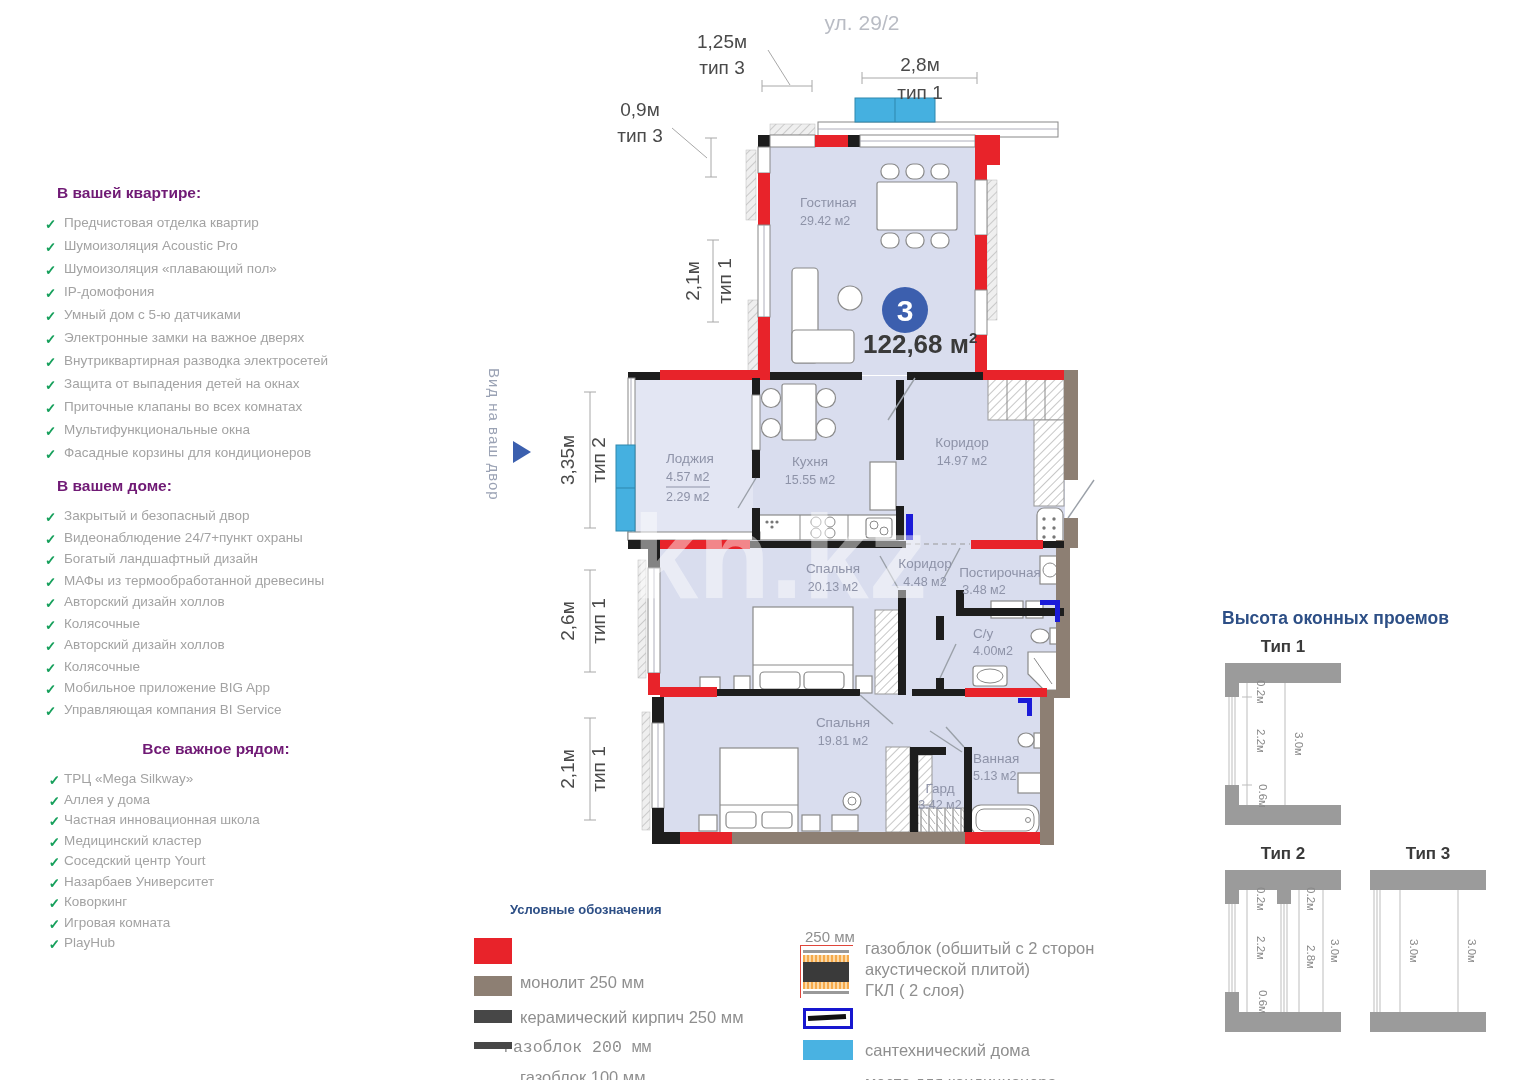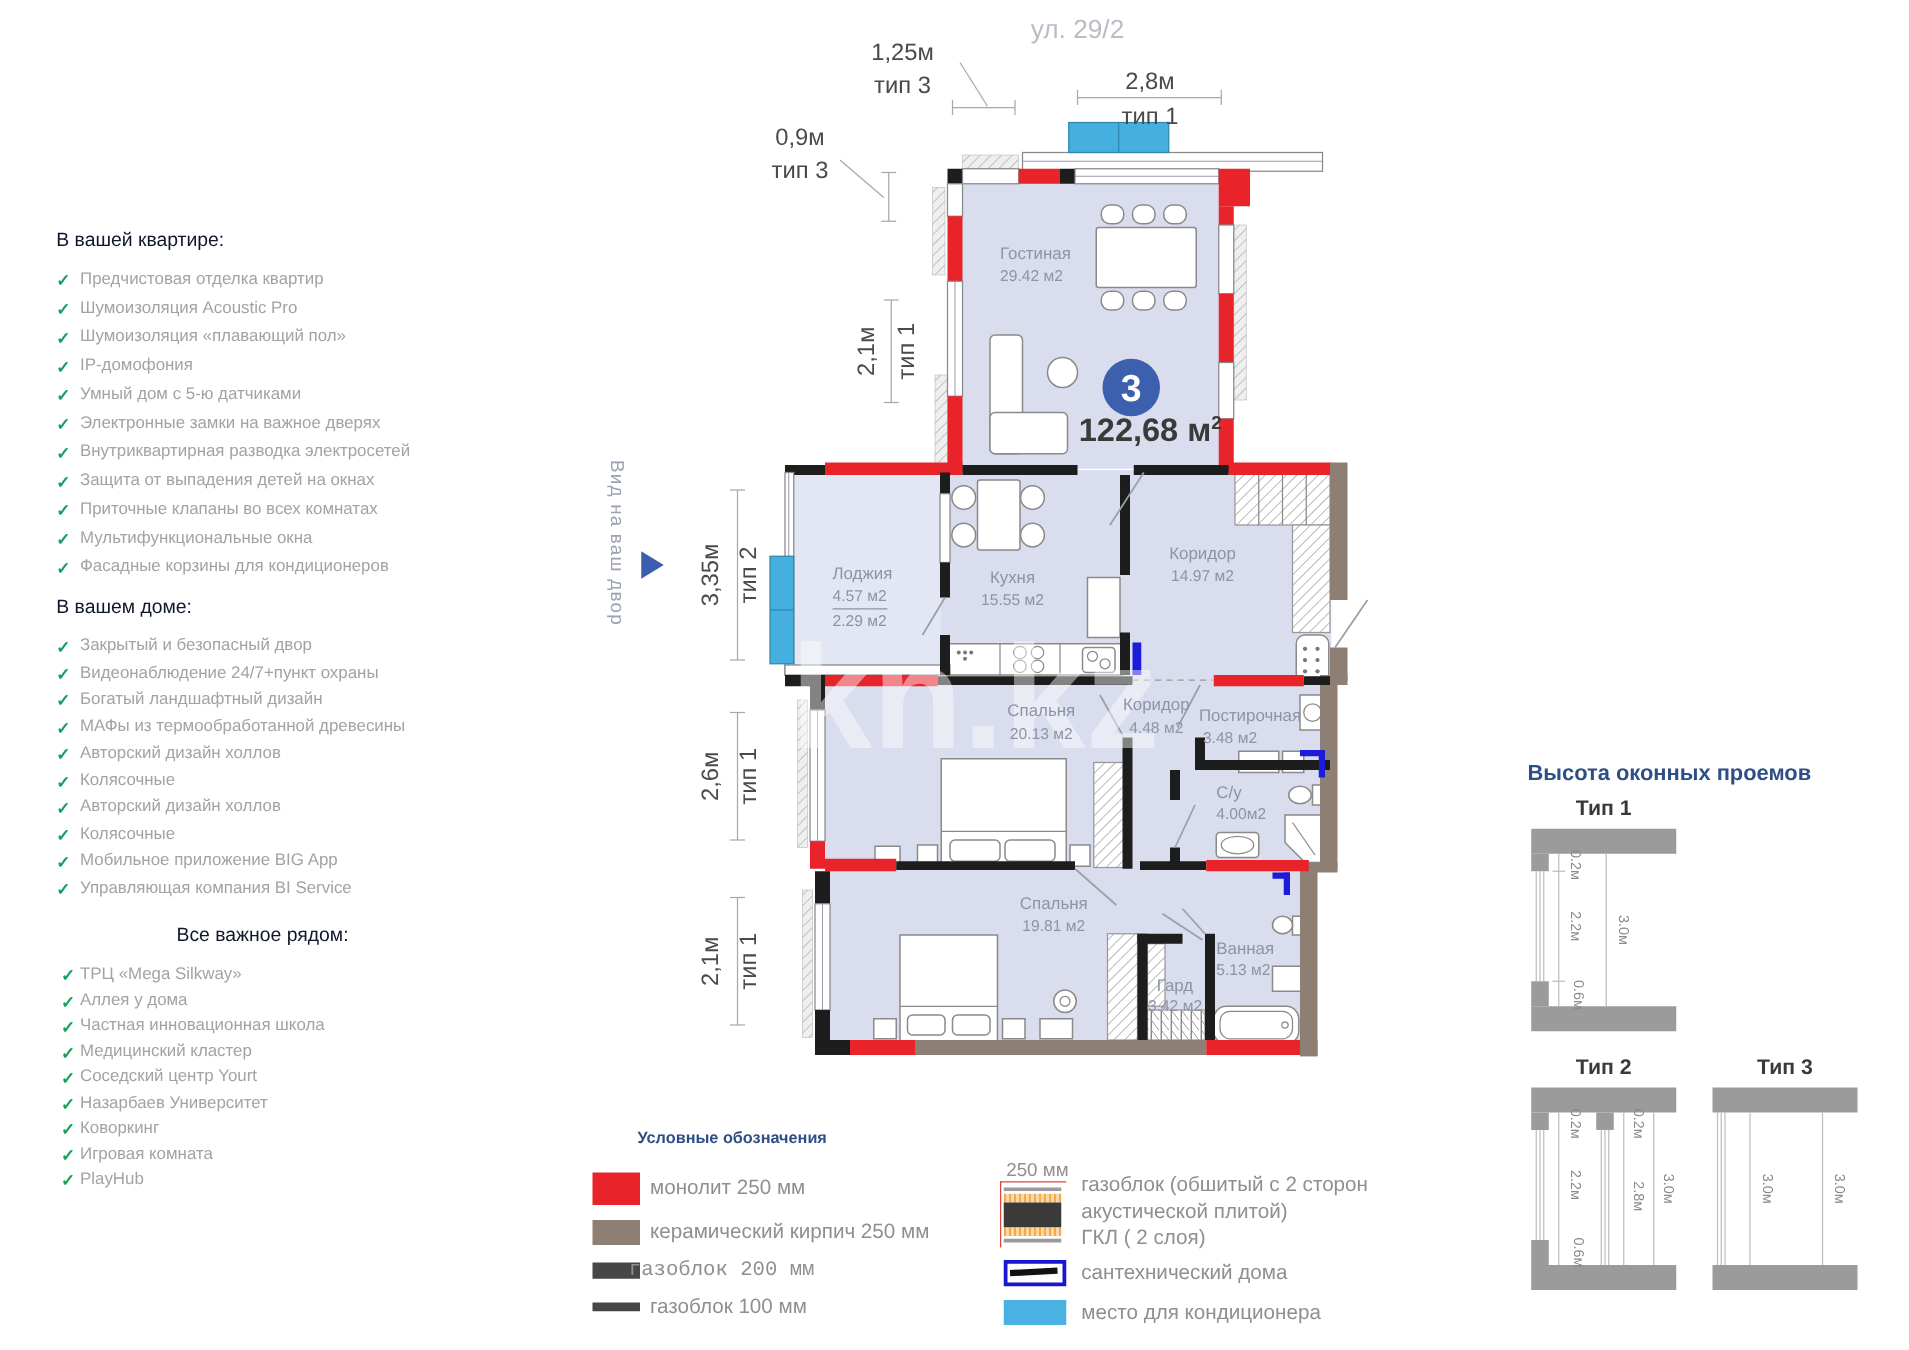--- a/index.html
+++ b/index.html
@@ -1,31 +1,31 @@
 <!DOCTYPE html>
 <html><head>
 <meta charset="utf-8">
 <style>
   html,body{margin:0;padding:0;}
   body{width:1527px;height:1080px;position:relative;background:#ffffff;overflow:hidden;
        font-family:"Liberation Sans",sans-serif;}
   
   .checklist{position:absolute;left:45px;width:330px;}
-  .checklist h3{margin:0 0 14px 0;font-size:15.5px;font-weight:normal;color:#0f172a;}
+  .checklist h3{margin:0 0 14px 12px;font-size:15.5px;font-weight:bold;color:#701a75;}
   .cl-row{display:flex;align-items:flex-start;margin-bottom:7px;}
   .cl-row .chk{color:#17a05c;font-weight:bold;font-size:13.5px;width:19px;flex:0 0 19px;}
   .cl-row .txt{font-size:13.5px;color:#a3a3a3;line-height:14px;}
   .cl-tight .cl-row{margin-bottom:5.5px;}
   .cl-tighter .cl-row{margin-bottom:4.5px;}
   
   #legend{position:absolute;left:472px;top:898px;width:690px;height:180px;}
   #legend .leg-h{position:absolute;left:38px;top:4px;font-size:13px;font-weight:bold;color:#2d4f86;}
   .leg-label{font-size:16.5px;color:#8f8f8f;}
   .leg-swatch{position:absolute;left:2px;width:38px;}
-  .lr{position:absolute;}
+  .lr{position:absolute;margin-top:32px;}
   #leg-note-size{position:absolute;left:333px;top:30px;font-size:15px;color:#8f8f8f;}
   #leg-bracket{position:absolute;left:328px;top:47px;width:52px;height:52px;
                border-left:1.5px solid #e0453a;border-top:1.5px solid #e0453a;}
   #leg-layers{position:absolute;left:331px;top:52px;width:46px;}
   #leg-layers div{width:100%;}
   .lay-gray{height:3px;background:#999999;}
   .lay-white{height:2px;background:#ffffff;}
   .lay-orange{height:7px;background:repeating-linear-gradient(90deg,#f5a94b 0 2px,#fbd9a6 2px 4px);}
   .lay-dark{height:20px;background:#3a3a3a;}
   #leg-note-label{position:absolute;left:393px;top:40px;font-size:16.5px;color:#8f8f8f;line-height:21px;}

